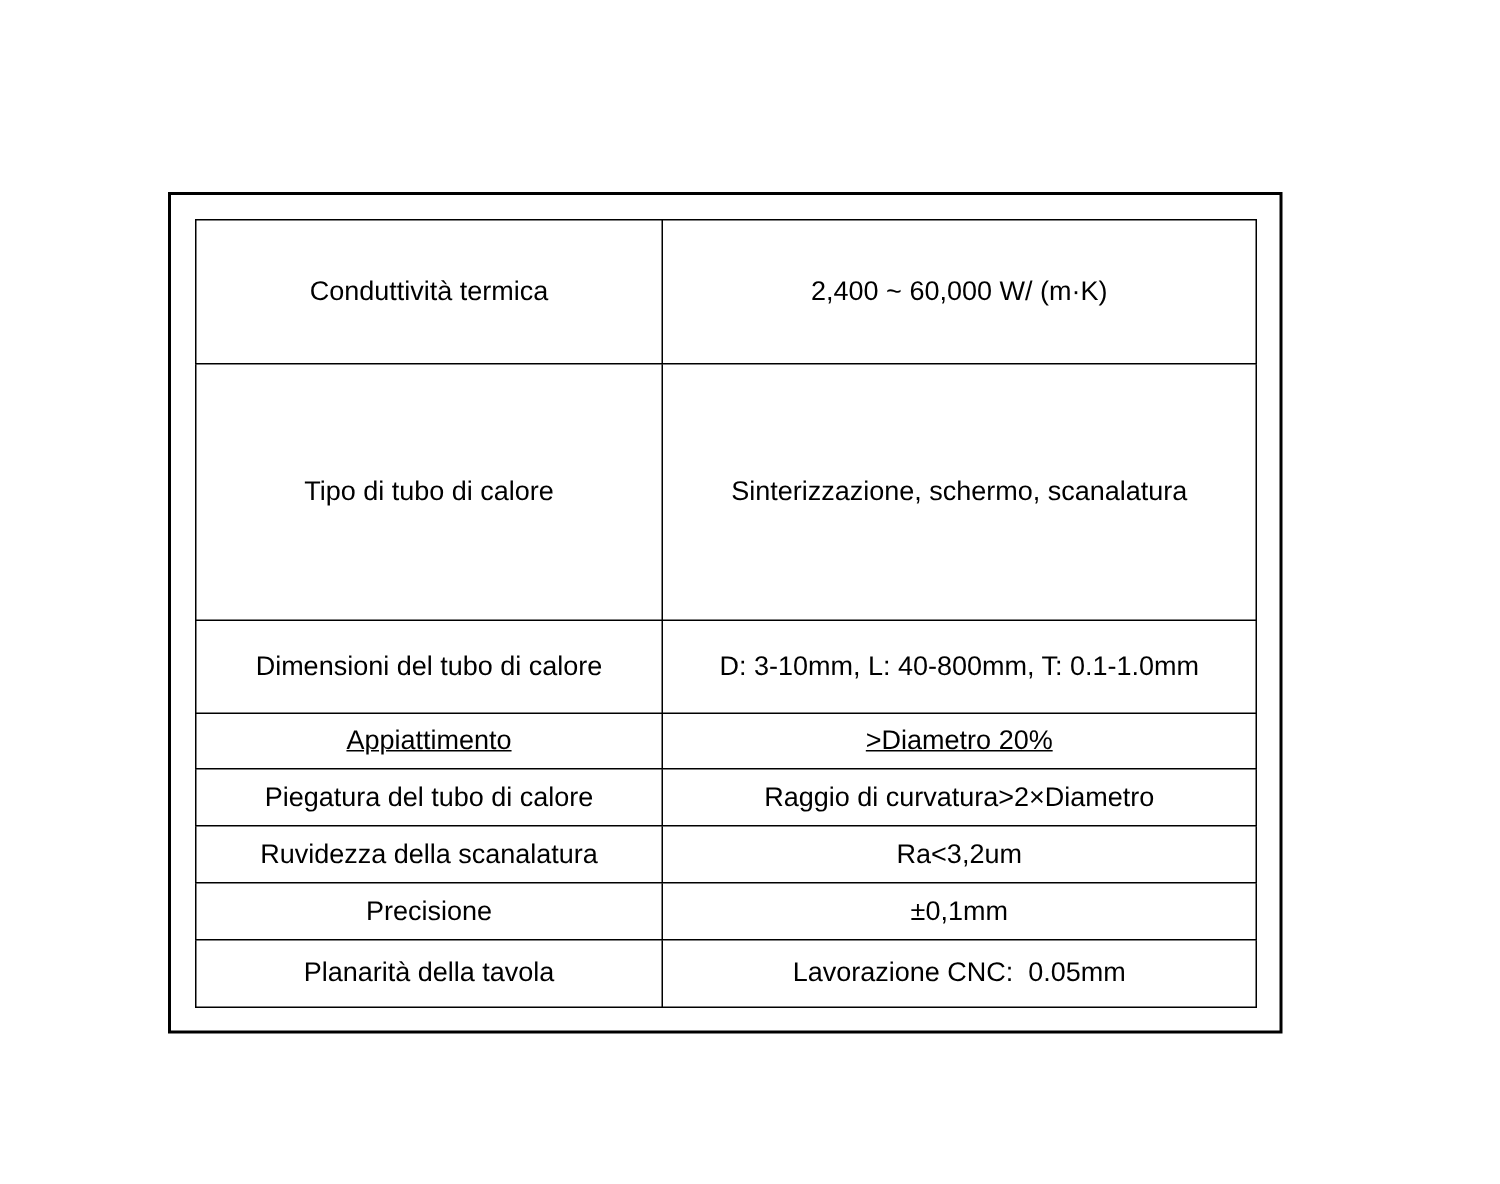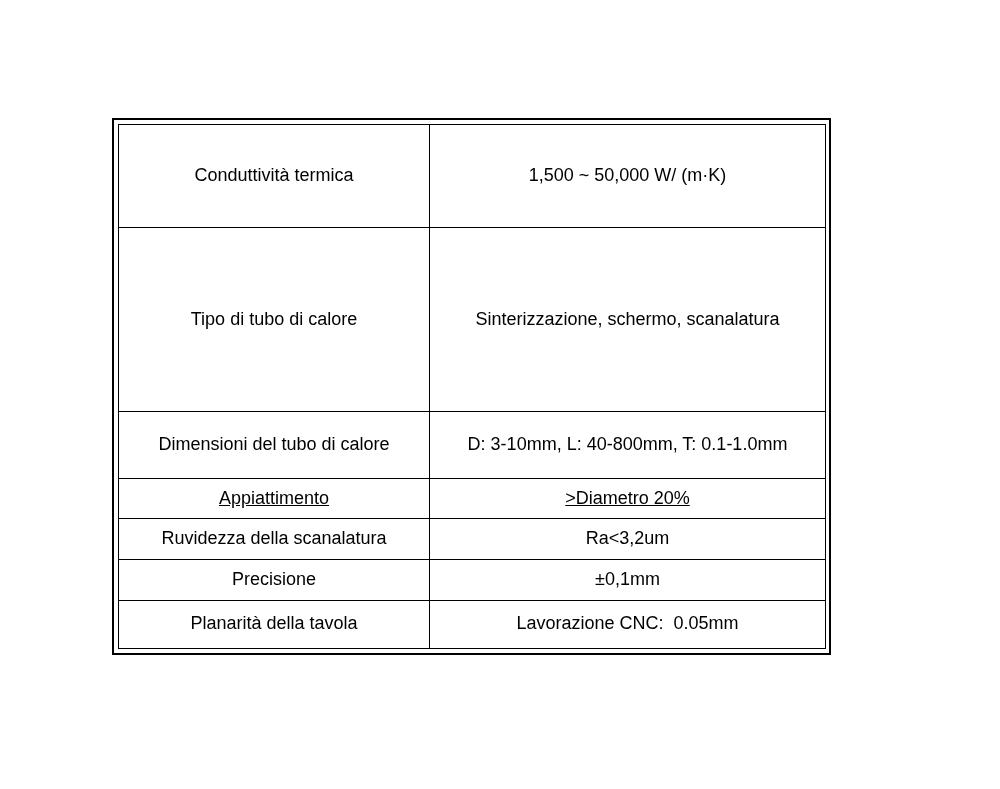--- a/index.html
+++ b/index.html
@@ -10,25 +10,25 @@
     width: 1000px;
     height: 789px;
     background: #ffffff;
     position: relative;
     font-family: "Liberation Sans", "DejaVu Sans", sans-serif;
     color: #000000;
   }
   .table-frame {
     position: absolute;
     left: 112px;
-    top: 118px;
+    top: 128px;
     width: 707px;
     height: 525px;
     border: 2px solid #000000;
-    padding: 4px;
+    padding: 16px;
     background: #ffffff;
     box-sizing: content-box;
   }
   table.specs {
     border-collapse: collapse;
     width: 707px;
     height: 525px;
     table-layout: fixed;
   }
   table.specs td {
@@ -59,33 +59,37 @@
 
 <div class="table-frame">
   <table class="specs">
     <colgroup>
       <col class="c-label">
       <col class="c-value">
     </colgroup>
     <tbody>
       <tr class="r1">
         <td>Conduttività termica</td>
-        <td>1,500 ~ 50,000 W/ (m·K)</td>
+        <td>2,400 ~ 60,000 W/ (m·K)</td>
       </tr>
       <tr class="r2">
         <td>Tipo di tubo di calore</td>
         <td>Sinterizzazione, schermo, scanalatura</td>
       </tr>
       <tr class="r3">
         <td>Dimensioni del tubo di calore</td>
         <td>D: 3-10mm, L: 40-800mm, T: 0.1-1.0mm</td>
       </tr>
       <tr class="r4">
         <td>Appiattimento</td>
         <td>&gt;Diametro 20%</td>
+      </tr>
+      <tr class="r5">
+        <td>Piegatura del tubo di calore</td>
+        <td>Raggio di curvatura&gt;2×Diametro</td>
       </tr>
       <tr class="r6">
         <td>Ruvidezza della scanalatura</td>
         <td>Ra&lt;3,2um</td>
       </tr>
       <tr class="r7">
         <td>Precisione</td>
         <td>±0,1mm</td>
       </tr>
       <tr class="r8">

